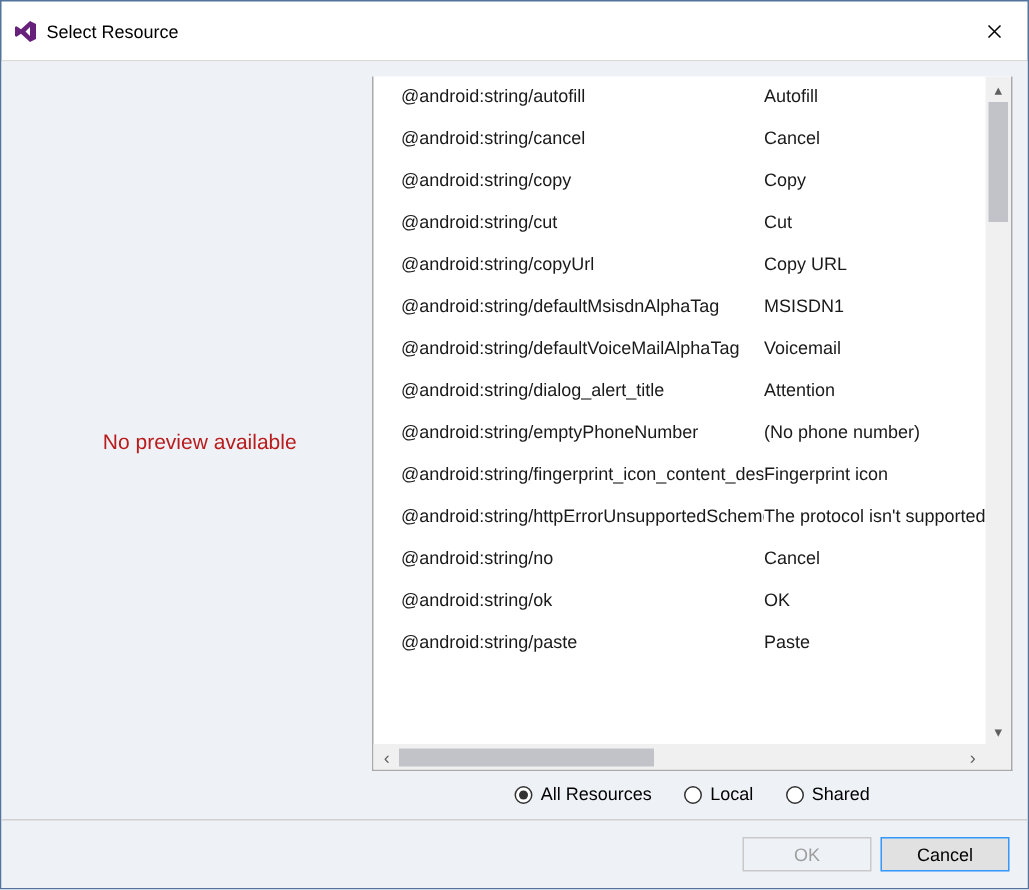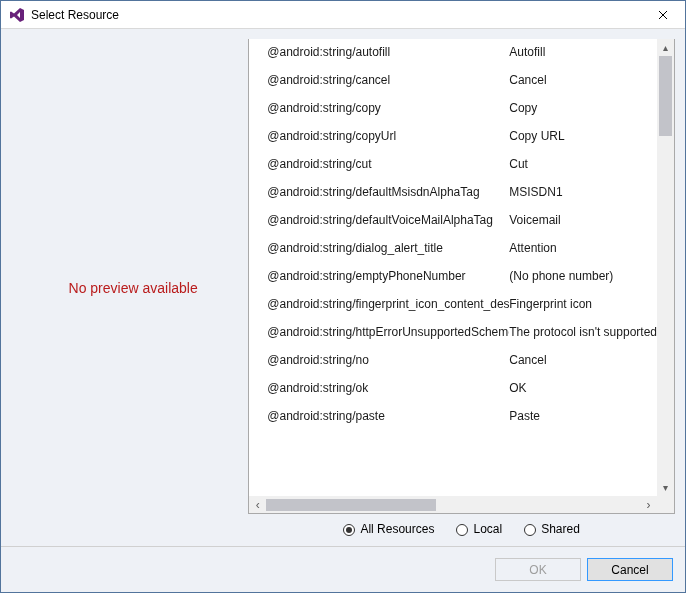--- a/index.html
+++ b/index.html
@@ -12,21 +12,21 @@
     color: #000;
     overflow: hidden;
   }
   .window {
     width: 686px; height: 593px;
     border: 1px solid #52749c;
     display: flex; flex-direction: column;
     background: #fff;
   }
   .titlebar {
-    height: 28px;
+    height: 40px;
     display: flex; align-items: center;
     padding: 0 0 0 8px;
     border-bottom: 1px solid #d9d9d9;
   }
   .titlebar .vs-logo { width: 16px; height: 16px; display:flex; align-items:center; justify-content:center;}
   .titlebar .title { margin-left: 6px; font-size: 12px; }
   .titlebar .spacer { flex: 1; }
   .titlebar .close {
     width: 45px; height: 29px;
     display:flex; align-items:center; justify-content:center;
@@ -206,26 +206,26 @@
               </div>
               <div class="row">
                 <div class="key">@android:string/cancel</div>
                 <div class="val">Cancel</div>
               </div>
               <div class="row">
                 <div class="key">@android:string/copy</div>
                 <div class="val">Copy</div>
               </div>
               <div class="row">
+                <div class="key">@android:string/cut</div>
+                <div class="val">Cut</div>
+              </div>
+              <div class="row">
                 <div class="key">@android:string/copyUrl</div>
                 <div class="val">Copy URL</div>
-              </div>
-              <div class="row">
-                <div class="key">@android:string/cut</div>
-                <div class="val">Cut</div>
               </div>
               <div class="row">
                 <div class="key">@android:string/defaultMsisdnAlphaTag</div>
                 <div class="val">MSISDN1</div>
               </div>
               <div class="row">
                 <div class="key">@android:string/defaultVoiceMailAlphaTag</div>
                 <div class="val">Voicemail</div>
               </div>
               <div class="row">

